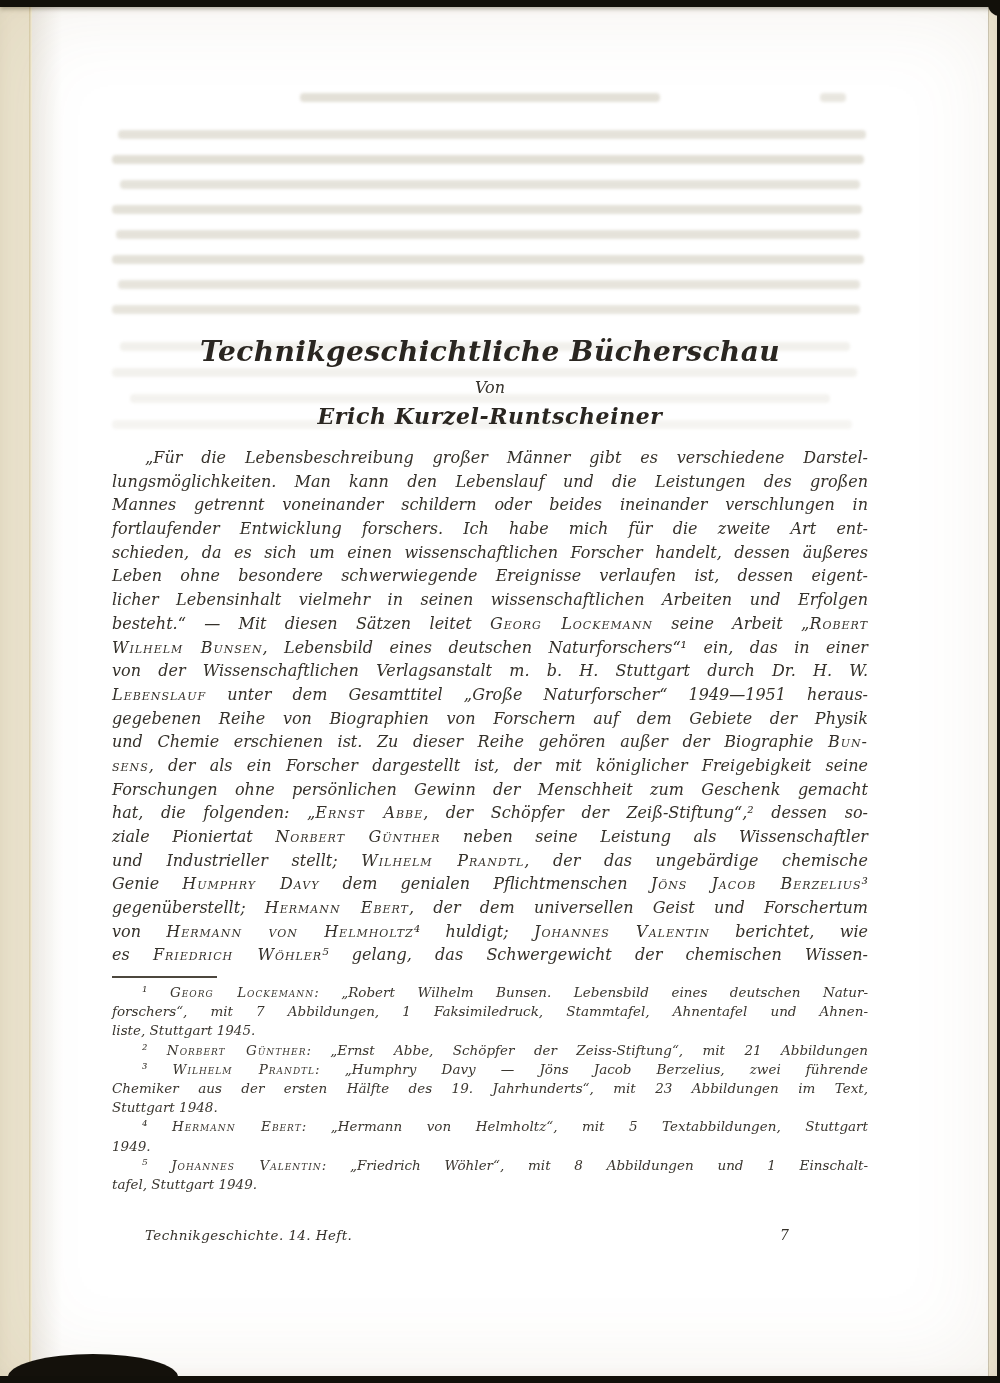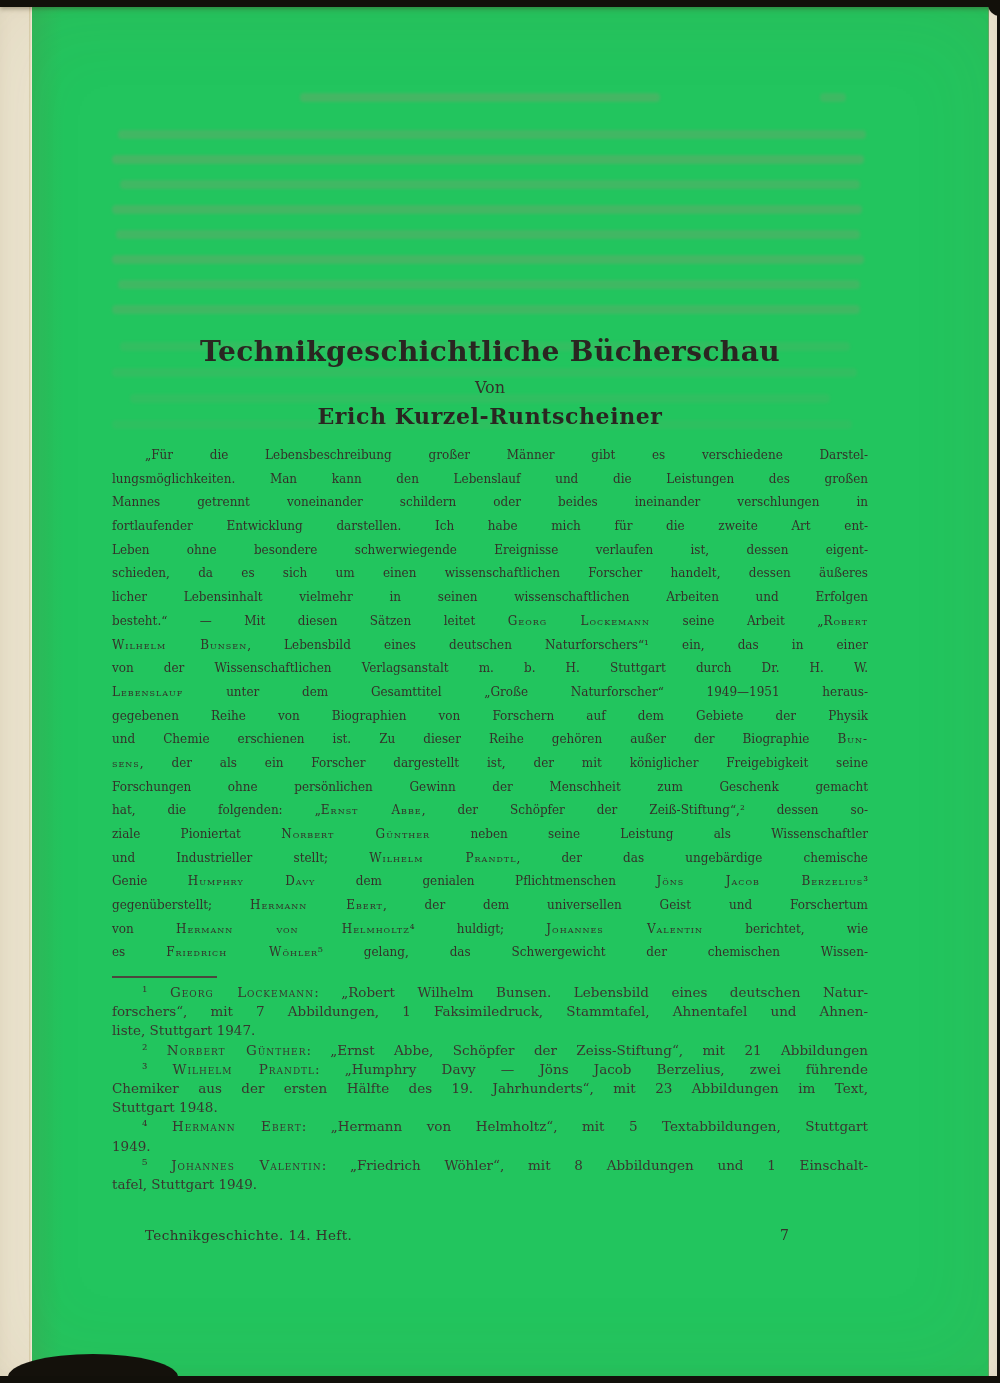--- a/index.html
+++ b/index.html
@@ -1,18 +1,18 @@
 <!DOCTYPE html>
 <html><head>
 <meta charset="utf-8">
 <style>
   html,body{margin:0;padding:0;background:#0f0d08;}
   .scan{position:relative;width:1000px;height:1383px;background:#12100a;overflow:hidden;
         font-family:"DejaVu Serif","Liberation Serif",serif;}
-  .paper{position:absolute;left:0;top:7px;width:997px;height:1369px;background:#22c55e;}
+  .paper{position:absolute;left:0;top:7px;width:997px;height:1369px;background:#ffffff;font-style:italic;}
   .vignette{position:absolute;left:0;top:0;right:0;bottom:0;
         box-shadow:inset 0 0 90px rgba(135,110,60,0.10), inset 0 0 14px rgba(120,95,50,0.07);}
   .gutter-strip{position:absolute;left:0;top:0;width:29px;height:100%;background:#ece5d0;}
   .crease-line{position:absolute;left:29px;top:0;width:3px;height:100%;
         background:linear-gradient(90deg,#d6caa5,#faf5e3);}
   .crease-shadow{position:absolute;left:32px;top:0;width:30px;height:100%;
         background:linear-gradient(90deg,rgba(115,95,55,0.12),rgba(115,95,55,0));}
   .right-edge-line{position:absolute;left:988px;top:0;width:1px;height:100%;background:rgba(160,148,112,0.5);}
   .right-edge-strip{position:absolute;left:989px;top:0;width:8px;height:100%;background:#f0ead7;}
   .edge-top{position:absolute;left:0;top:0;width:1000px;height:7px;background:#12100a;
@@ -27,21 +27,21 @@
   .bleed{position:absolute;left:0;top:0;width:100%;height:100%;pointer-events:none;}
   .bl{position:absolute;height:9px;background:#9c9272;filter:blur(1.7px);border-radius:4px;}
   
   .title{position:absolute;left:112px;top:328px;width:756px;text-align:center;
         font-size:28px;font-weight:bold;color:#2a2621;letter-spacing:0.4px;}
   .byline{position:absolute;left:112px;top:371px;width:756px;text-align:center;
         font-size:16px;color:#35312a;}
   .author{position:absolute;left:112px;top:396px;width:756px;text-align:center;
         font-size:22px;font-weight:bold;color:#2a2621;letter-spacing:0.6px;}
   .bodytext{position:absolute;left:112px;top:441px;width:756px;color:#35312a;}
-  .bline{height:23.7px;font-size:12px;text-align:justify;text-align-last:justify;
+  .bline{height:23.7px;font-size:16px;text-align:justify;text-align-last:justify;
         -moz-text-align-last:justify;white-space:normal;}
   .ind{ text-indent:33px; }
   .fnrule{position:absolute;left:112px;top:969px;width:105px;height:2px;background:#4c473e;}
   .footnotes{position:absolute;left:112px;top:977px;width:756px;color:#3a362f;}
   .fline{height:19.2px;font-size:13.5px;}
   .fline.j{text-align:justify;text-align-last:justify;-moz-text-align-last:justify;}
   .fline.ind{text-indent:30px;}
   .sc{font-variant:small-caps;letter-spacing:1px;}
   .footer-left{position:absolute;left:145px;top:1220px;font-size:13.5px;color:#35312a;
         font-weight:500;letter-spacing:0.4px;}
@@ -77,23 +77,23 @@
     </div>
 
     <div class="title">Technikgeschichtliche Bücherschau</div>
     <div class="byline">Von</div>
     <div class="author">Erich Kurzel-Runtscheiner</div>
 
     <div class="bodytext">
       <div class="bline ind">„Für die Lebensbeschreibung großer Männer gibt es verschiedene Darstel-</div>
       <div class="bline">lungsmöglichkeiten. Man kann den Lebenslauf und die Leistungen des großen</div>
       <div class="bline">Mannes getrennt voneinander schildern oder beides ineinander verschlungen in</div>
-      <div class="bline">fortlaufender Entwicklung darstellen. Ich habe mich für die zweite Art ent-</div>
+      <div class="bline">fortlaufender Entwicklung forschers. Ich habe mich für die zweite Art ent-</div>
+      <div class="bline">schieden, da es sich um einen wissenschaftlichen Forscher handelt, dessen äußeres</div>
       <div class="bline">Leben ohne besondere schwerwiegende Ereignisse verlaufen ist, dessen eigent-</div>
-      <div class="bline">schieden, da es sich um einen wissenschaftlichen Forscher handelt, dessen äußeres</div>
       <div class="bline">licher Lebensinhalt vielmehr in seinen wissenschaftlichen Arbeiten und Erfolgen</div>
       <div class="bline">besteht.“ — Mit diesen Sätzen leitet <span class="sc">Georg Lockemann</span> seine Arbeit „<span class="sc">Robert</span></div>
       <div class="bline"><span class="sc">Wilhelm Bunsen</span>, Lebensbild eines deutschen Naturforschers“¹ ein, das in einer</div>
       <div class="bline">von der Wissenschaftlichen Verlagsanstalt m. b. H. Stuttgart durch Dr. H. W.</div>
       <div class="bline"><span class="sc">Lebenslauf</span> unter dem Gesamttitel „Große Naturforscher“ 1949—1951 heraus-</div>
       <div class="bline">gegebenen Reihe von Biographien von Forschern auf dem Gebiete der Physik</div>
       <div class="bline">und Chemie erschienen ist. Zu dieser Reihe gehören außer der Biographie <span class="sc">Bun-</span></div>
       <div class="bline"><span class="sc">sens</span>, der als ein Forscher dargestellt ist, der mit königlicher Freigebigkeit seine</div>
       <div class="bline">Forschungen ohne persönlichen Gewinn der Menschheit zum Geschenk gemacht</div>
       <div class="bline">hat, die folgenden: „<span class="sc">Ernst Abbe</span>, der Schöpfer der Zeiß-Stiftung“,² dessen so-</div>
@@ -103,21 +103,21 @@
       <div class="bline">gegenüberstellt; <span class="sc">Hermann Ebert</span>, der dem universellen Geist und Forschertum</div>
       <div class="bline">von <span class="sc">Hermann von Helmholtz</span>⁴ huldigt; <span class="sc">Johannes Valentin</span> berichtet, wie</div>
       <div class="bline">es <span class="sc">Friedrich Wöhler</span>⁵ gelang, das Schwergewicht der chemischen Wissen-</div>
     </div>
 
     <div class="fnrule"></div>
 
     <div class="footnotes">
       <div class="fline j ind">¹ <span class="sc">Georg Lockemann</span>: „Robert Wilhelm Bunsen. Lebensbild eines deutschen Natur-</div>
       <div class="fline j">forschers“, mit 7 Abbildungen, 1 Faksimiledruck, Stammtafel, Ahnentafel und Ahnen-</div>
-      <div class="fline">liste, Stuttgart 1947.</div>
+      <div class="fline">liste, Stuttgart 1945.</div>
       <div class="fline j ind">² <span class="sc">Norbert Günther</span>: „Ernst Abbe, Schöpfer der Zeiss-Stiftung“, mit 21 Abbildungen</div>
       <div class="fline j ind">³ <span class="sc">Wilhelm Prandtl</span>: „Humphry Davy — Jöns Jacob Berzelius, zwei führende</div>
       <div class="fline j">Chemiker aus der ersten Hälfte des 19. Jahrhunderts“, mit 23 Abbildungen im Text,</div>
       <div class="fline">Stuttgart 1948.</div>
       <div class="fline j ind">⁴ <span class="sc">Hermann Ebert</span>: „Hermann von Helmholtz“, mit 5 Textabbildungen, Stuttgart</div>
       <div class="fline">1949.</div>
       <div class="fline j ind">⁵ <span class="sc">Johannes Valentin</span>: „Friedrich Wöhler“, mit 8 Abbildungen und 1 Einschalt-</div>
       <div class="fline">tafel, Stuttgart 1949.</div>
     </div>
 

